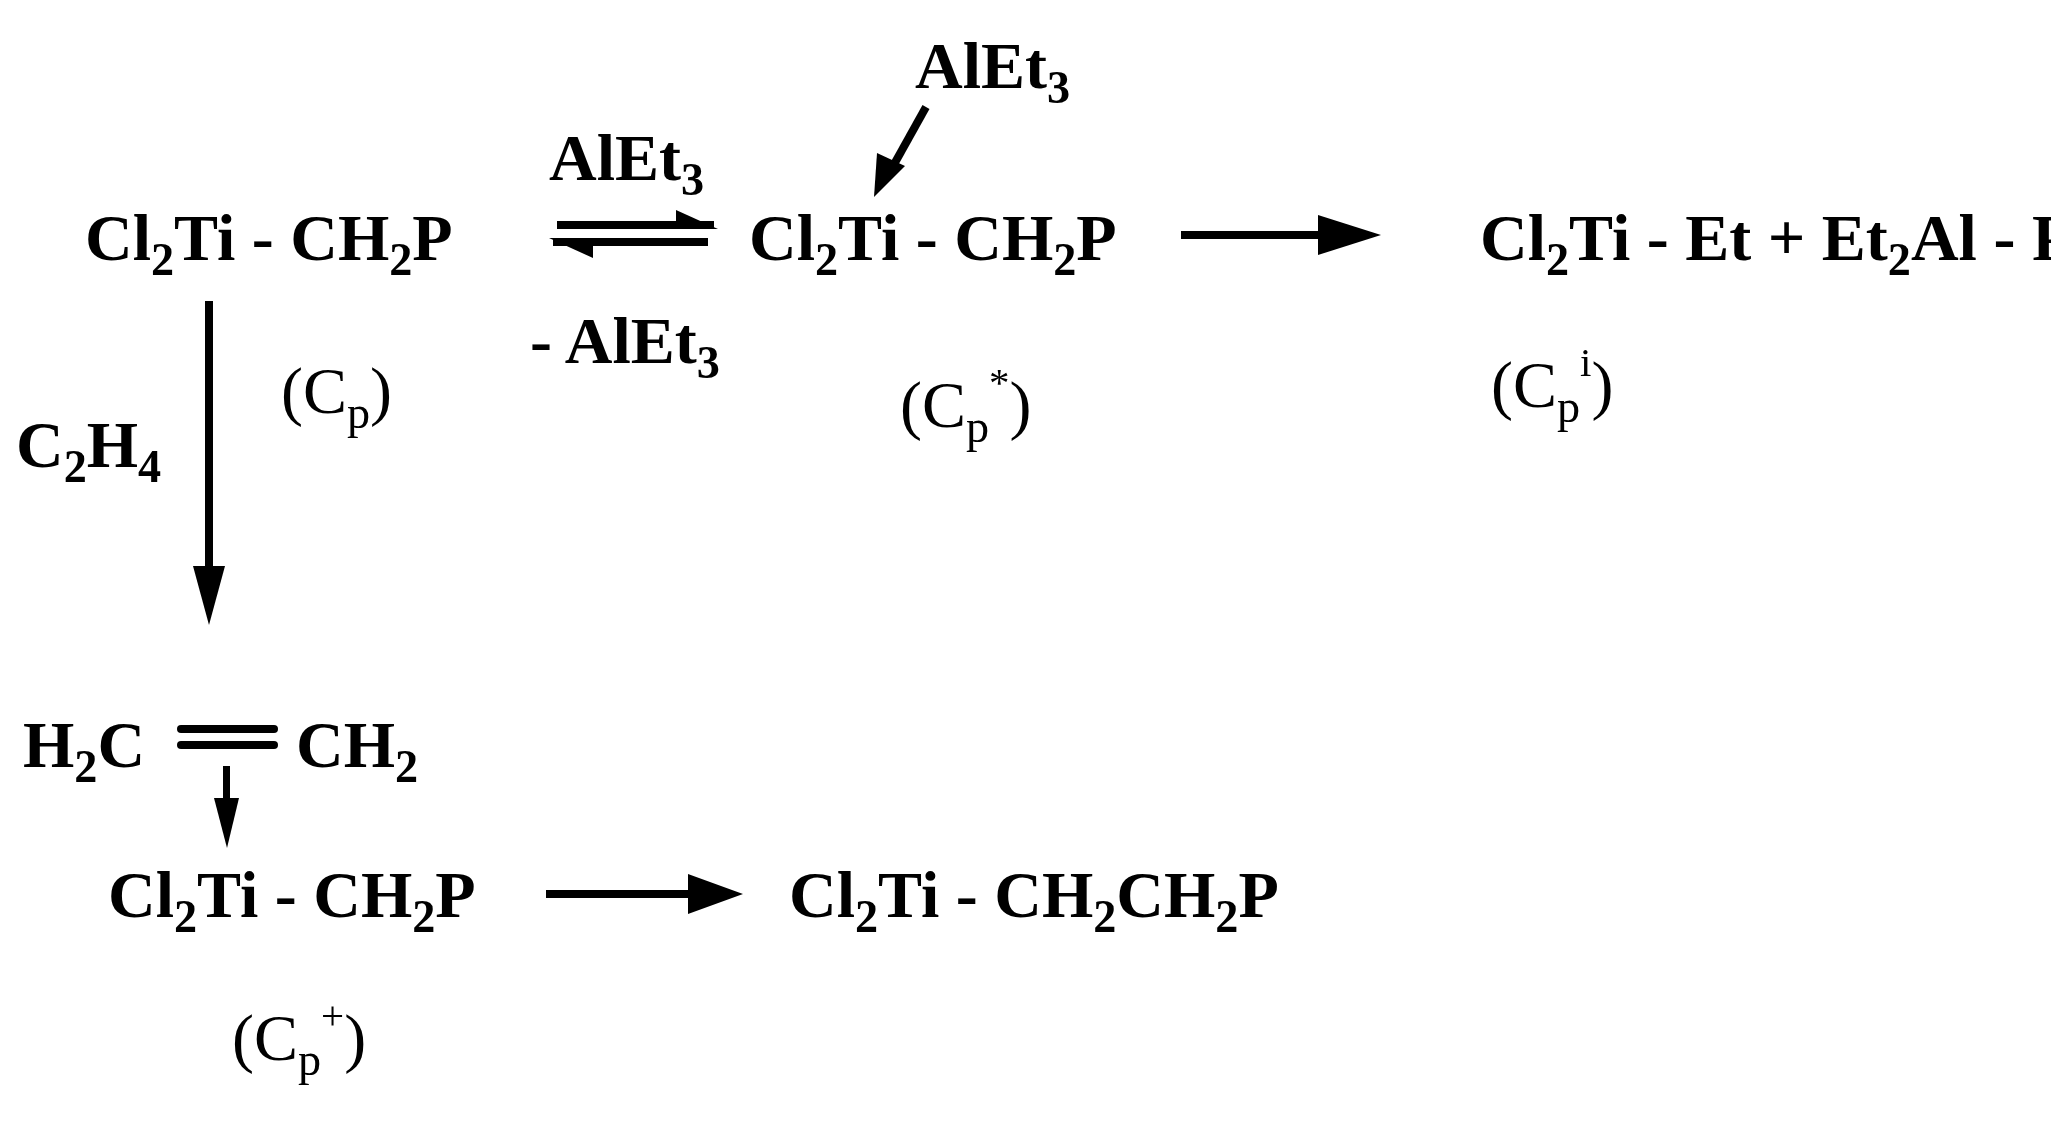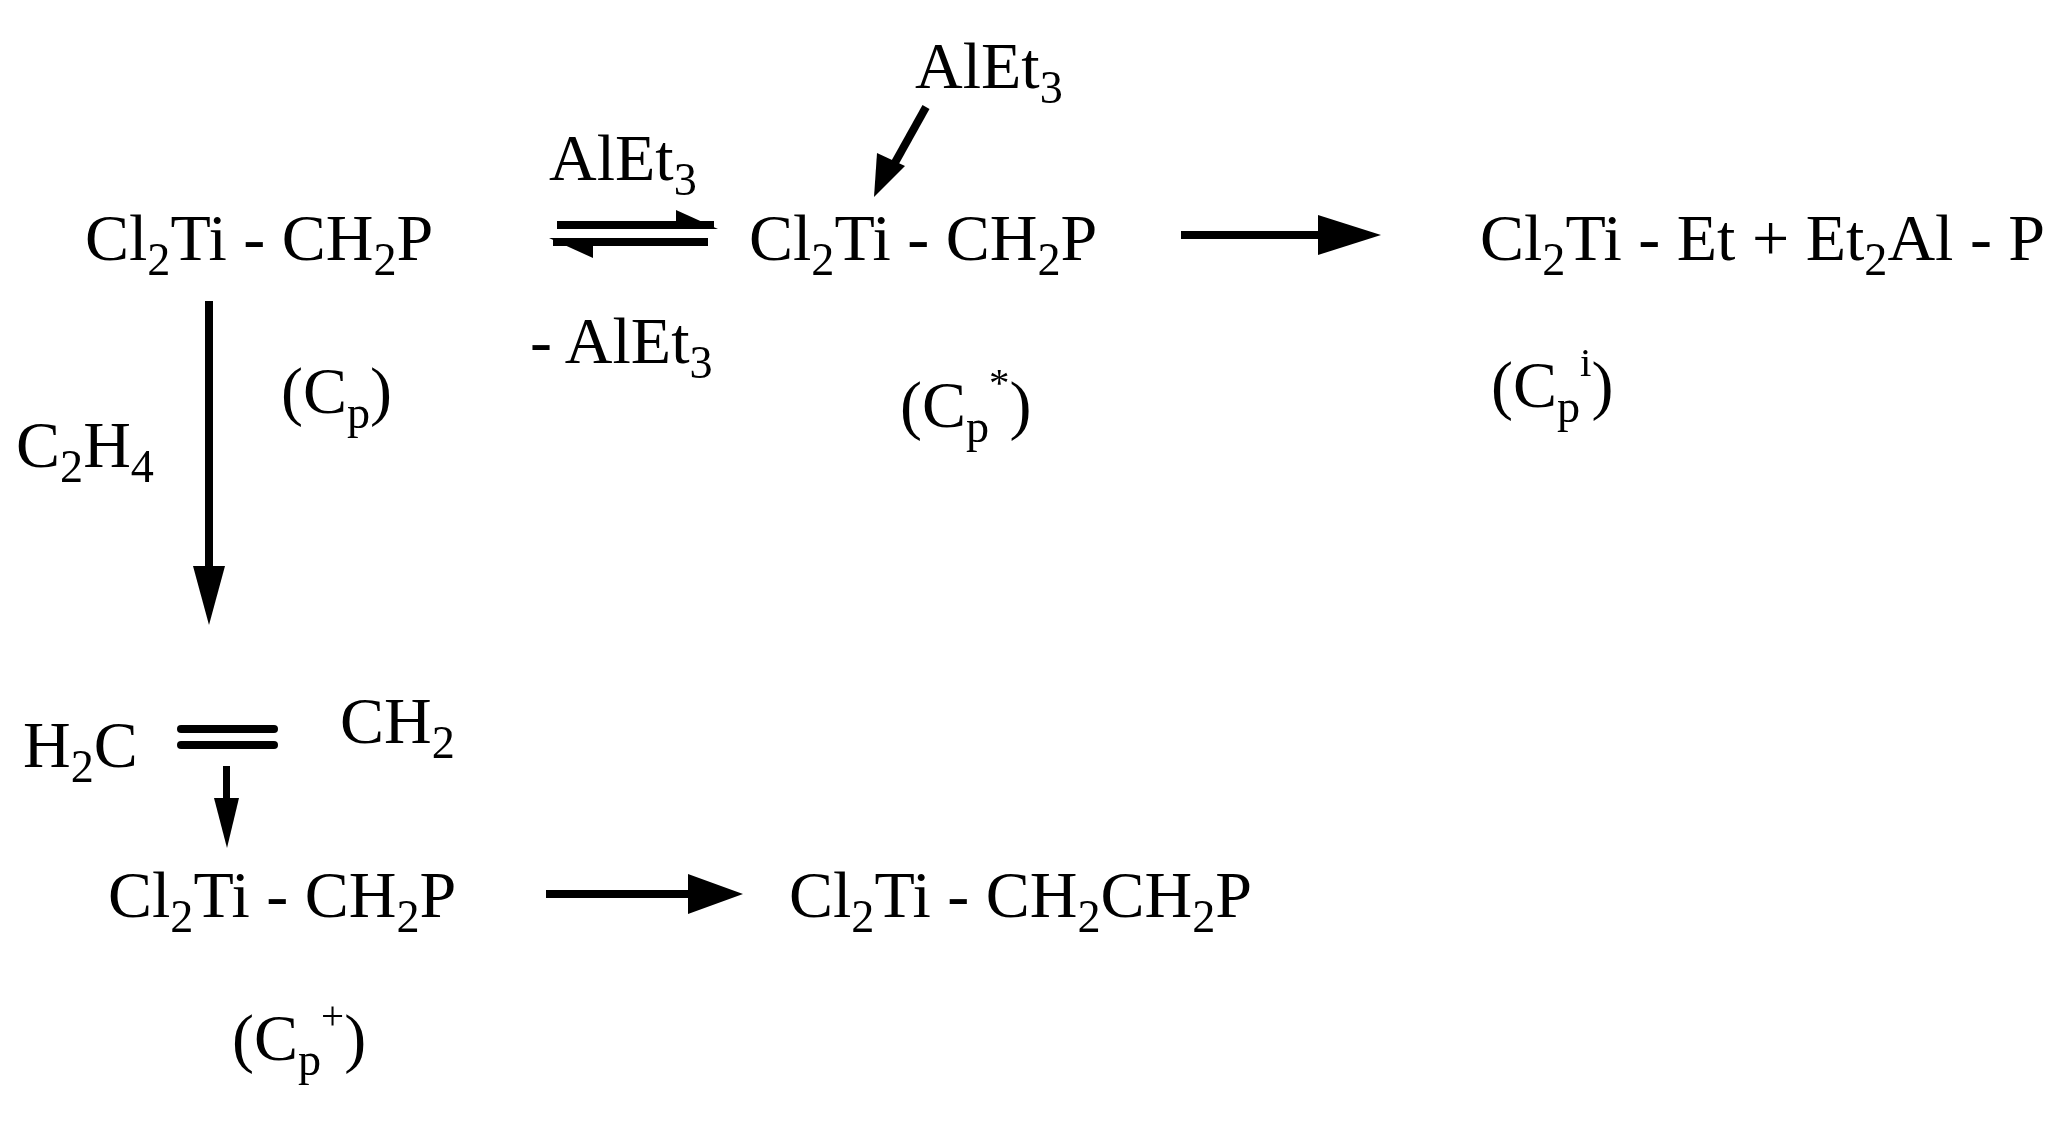--- a/index.html
+++ b/index.html
@@ -1,18 +1,18 @@
 <!DOCTYPE html>
 <html><head>
 <meta charset="utf-8">
 <style>
   html, body { margin:0; padding:0; background:#ffffff; }
   body { width:2051px; height:1131px; position:relative; overflow:hidden;
          font-family:"Liberation Serif","DejaVu Serif",serif; color:#000; }
-  .t { position:absolute; white-space:nowrap; font-size:66px; line-height:1; }
+  .t { position:absolute; white-space:nowrap; font-size:66px; line-height:1;font-weight:bold; }
   .t sub { font-size:0.7em; vertical-align:-0.32em; line-height:0; }
   .lbl { position:absolute; white-space:nowrap; font-size:66px; line-height:1;font-family:Liberation Serif, serif; }
   .lbl sub { font-size:0.7em; vertical-align:-0.32em; line-height:0; }
   .lbl sup { font-size:0.62em; vertical-align:0.75em; line-height:0; }
   svg.overlay { position:absolute; left:0; top:0; }
 </style>
 </head>
 <body>
 
 <div class="t" style="left:85px; top:205px;">
@@ -48,21 +48,21 @@
   <span>(</span><span>C</span><sub>p</sub><sup>i</sup><span>)</span>
 </div>
 
 <div class="t" style="left:16px; top:412px;">
   <span>C</span><sub>2</sub><span>H</span><sub>4</sub>
 </div>
 
 <div class="t" style="left:23px; top:712px;">
   <span>H</span><sub>2</sub><span>C</span>
 </div>
-<div class="t" style="left:296px; top:688px;margin-left:44px;">
+<div class="t" style="left:296px; top:712px;">
   <span>CH</span><sub>2</sub>
 </div>
 
 <div class="t" style="left:108px; top:862px;">
   <span>Cl</span><sub>2</sub><span>Ti - CH</span><sub>2</sub><span>P</span>
 </div>
 
 <div class="t" style="left:775px; top:862px;margin-left:14px;">
   <span>Cl</span><sub>2</sub><span>Ti - CH</span><sub>2</sub><span>CH</span><sub>2</sub><span>P</span>
 </div>

